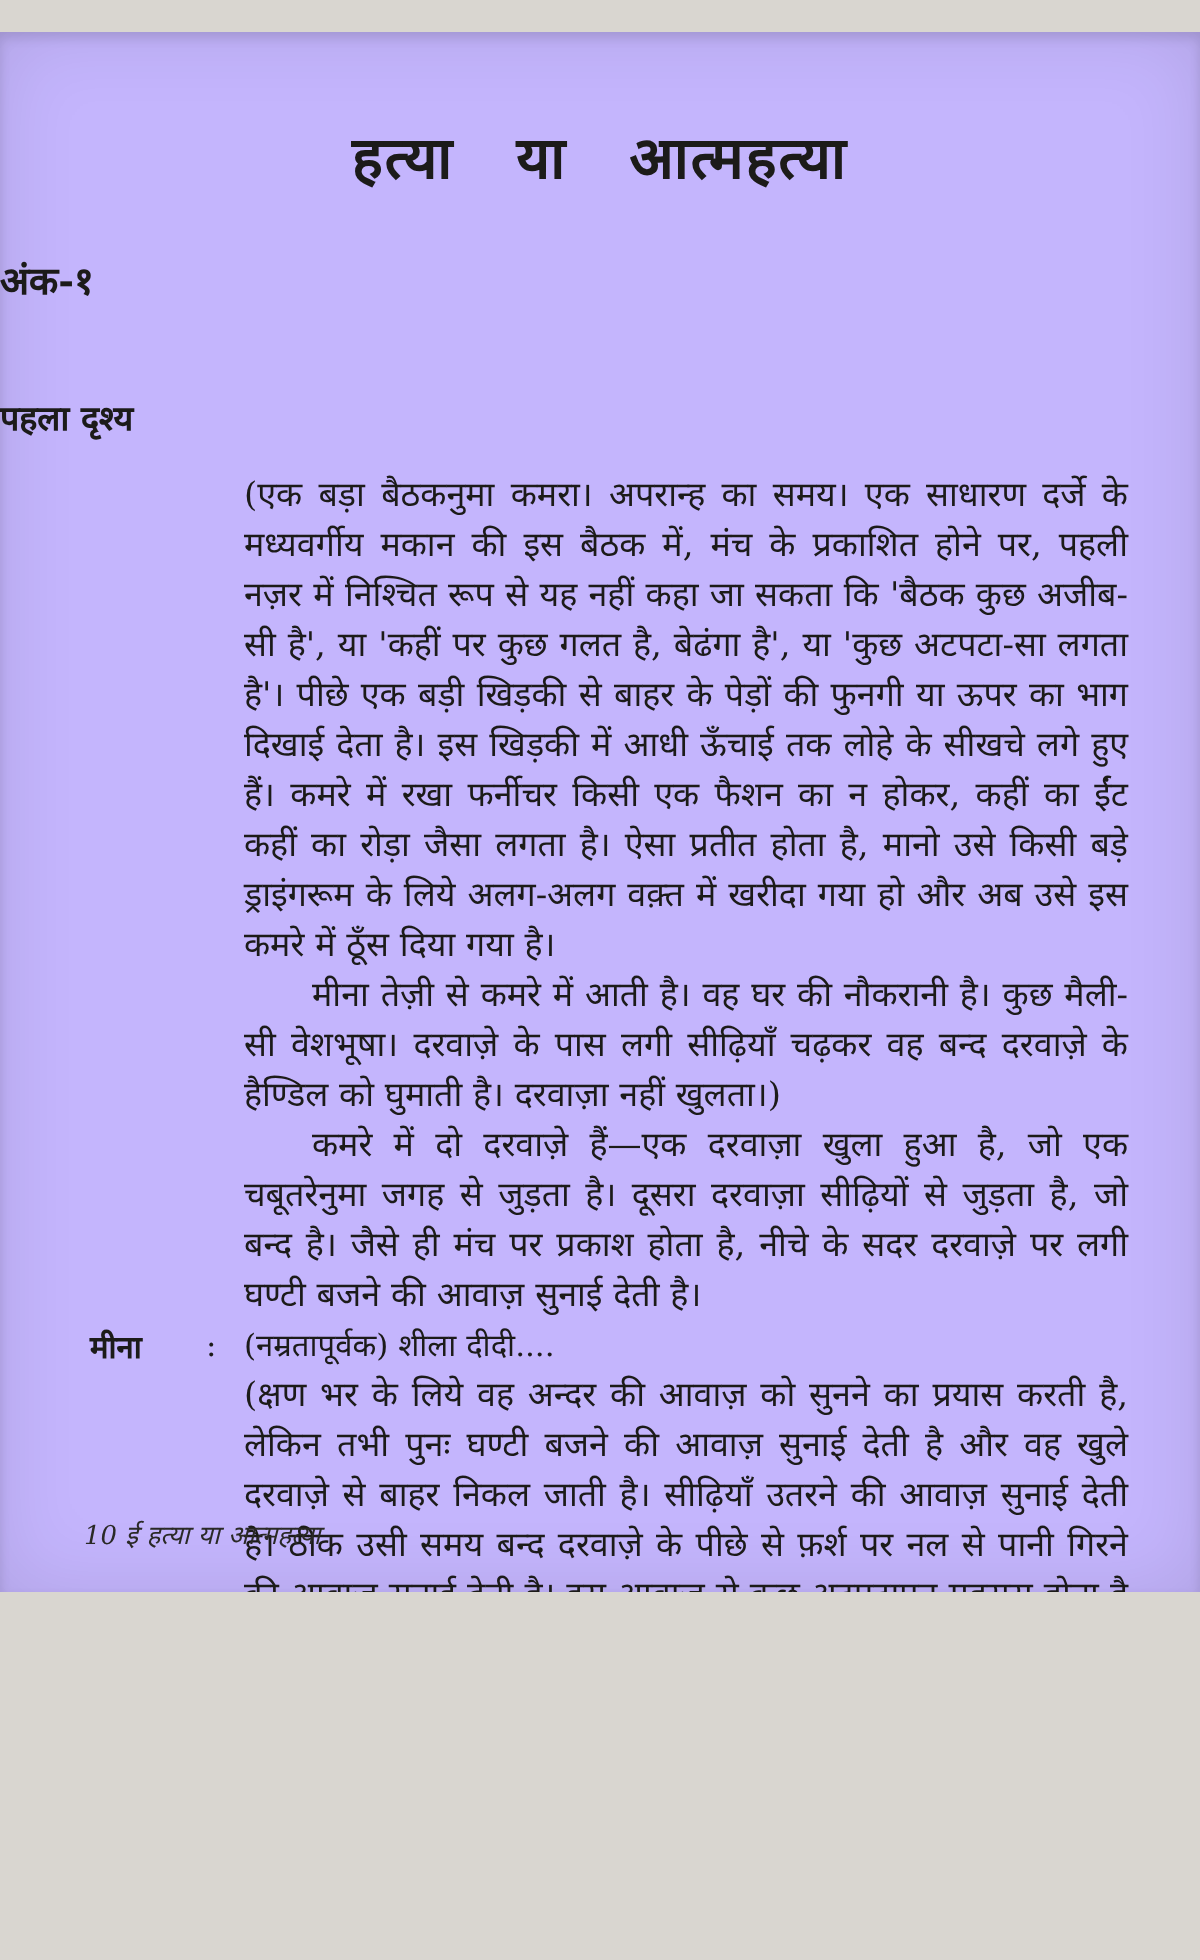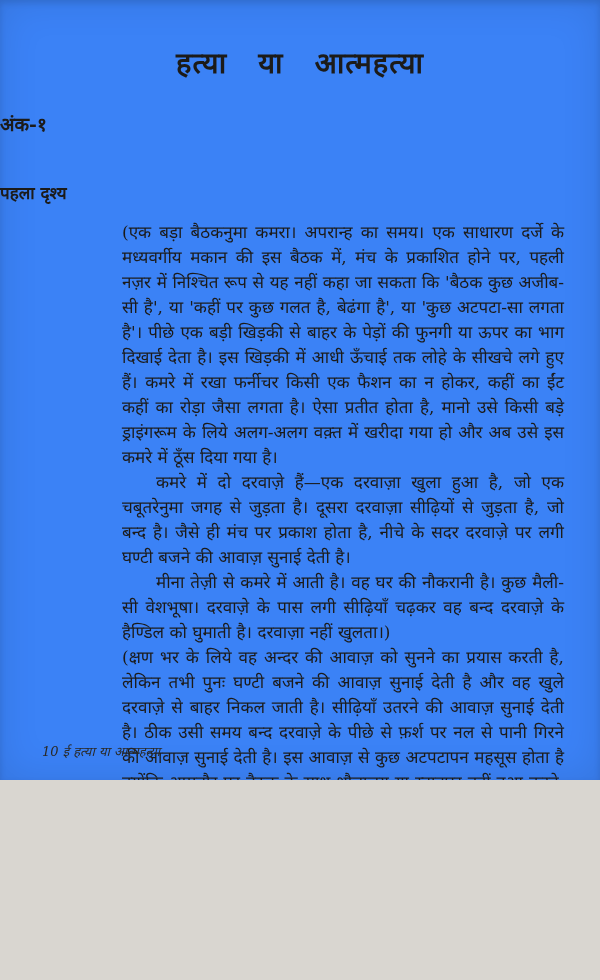--- a/index.html
+++ b/index.html
@@ -5,22 +5,22 @@
   html, body {
     margin: 0;
     padding: 0;
     background: #d9d6d0;
     font-family: "DejaVu Serif", "DejaVu Sans", "Liberation Serif", serif;
   }
   .scan-page {
     position: relative;
     width: 600px;
     height: 780px;
-    margin: 0 auto;
-    background: #3b82f6;
+    margin: 16px auto;
+    background: #c4b5fd;
     box-shadow: inset 0 0 40px rgba(0,0,0,0.10), inset 0 3px 6px rgba(0,0,0,0.12);
     color: #1c1b19;
     overflow: hidden;
     box-sizing: border-box;
   }
   .book-title {
     margin-top: 42px;
     text-align: center;
     font-size: 29px;
     font-weight: bold;
@@ -83,24 +83,29 @@
 <div class="scan-page">
 
   <div class="book-title">हत्या या आत्महत्या</div>
 
   <div class="act-number">अंक-१</div>
 
   <div class="scene-heading">पहला दृश्य</div>
 
   <div class="text-block">
     <p>(एक बड़ा बैठकनुमा कमरा। अपरान्ह का समय। एक साधारण दर्जे के मध्यवर्गीय मकान की इस बैठक में, मंच के प्रकाशित होने पर, पहली नज़र में निश्चित रूप से यह नहीं कहा जा सकता कि 'बैठक कुछ अजीब-सी है', या 'कहीं पर कुछ गलत है, बेढंगा है', या 'कुछ अटपटा-सा लगता है'। पीछे एक बड़ी खिड़की से बाहर के पेड़ों की फुनगी या ऊपर का भाग दिखाई देता है। इस खिड़की में आधी ऊँचाई तक लोहे के सीखचे लगे हुए हैं। कमरे में रखा फर्नीचर किसी एक फैशन का न होकर, कहीं का ईंट कहीं का रोड़ा जैसा लगता है। ऐसा प्रतीत होता है, मानो उसे किसी बड़े ड्राइंगरूम के लिये अलग-अलग वक़्त में खरीदा गया हो और अब उसे इस कमरे में ठूँस दिया गया है।</p>
+    <p class="indented">मीना तेज़ी से कमरे में आती है। वह घर की नौकरानी है। कुछ मैली-सी वेशभूषा। दरवाज़े के पास लगी सीढ़ियाँ चढ़कर वह बन्द दरवाज़े के हैण्डिल को घुमाती है। दरवाज़ा नहीं खुलता।)</p>
     <p class="indented">कमरे में दो दरवाज़े हैं—एक दरवाज़ा खुला हुआ है, जो एक चबूतरेनुमा जगह से जुड़ता है।  दूसरा दरवाज़ा सीढ़ियों से जुड़ता है, जो बन्द है। जैसे ही मंच पर प्रकाश होता है, नीचे के सदर दरवाज़े पर लगी घण्टी बजने की आवाज़ सुनाई देती है।</p>
-    <p class="indented">मीना तेज़ी से कमरे में आती है। वह घर की नौकरानी है। कुछ मैली-सी वेशभूषा। दरवाज़े के पास लगी सीढ़ियाँ चढ़कर वह बन्द दरवाज़े के हैण्डिल को घुमाती है। दरवाज़ा नहीं खुलता।)</p>
   </div>
 
+  <div class="speaker-row">
+    <span class="speaker-name">मीना</span>
+    <span class="speaker-colon">:</span>
+    <span class="dialogue-text">(नम्रतापूर्वक) शीला दीदी....</span>
+  </div>
 
   <div class="text-block" style="margin-top:0;">
     <p>(क्षण भर के लिये वह अन्दर की आवाज़ को सुनने का प्रयास करती है, लेकिन तभी पुनः घण्टी बजने की आवाज़ सुनाई देती है और वह खुले दरवाज़े से बाहर निकल जाती है। सीढ़ियाँ उतरने की आवाज़ सुनाई देती है। ठीक उसी समय बन्द दरवाज़े के पीछे से फ़र्श पर नल से पानी गिरने की आवाज़ सुनाई देती है। इस आवाज़ से कुछ अटपटापन महसूस होता है क्योंकि आमतौर पर बैठक के साथ शौचालय या स्नानघर नहीं हुआ करते, जिनका दरवाज़ा सीधे बैठक में ही खुलता हो। आमतौर पर यह व्यवस्था शयनकक्ष के साथ ही हुआ</p>
   </div>
 
   <div class="page-footer">10 ई हत्या या आत्महत्या</div>
 
 </div>
 
 </body></html>

